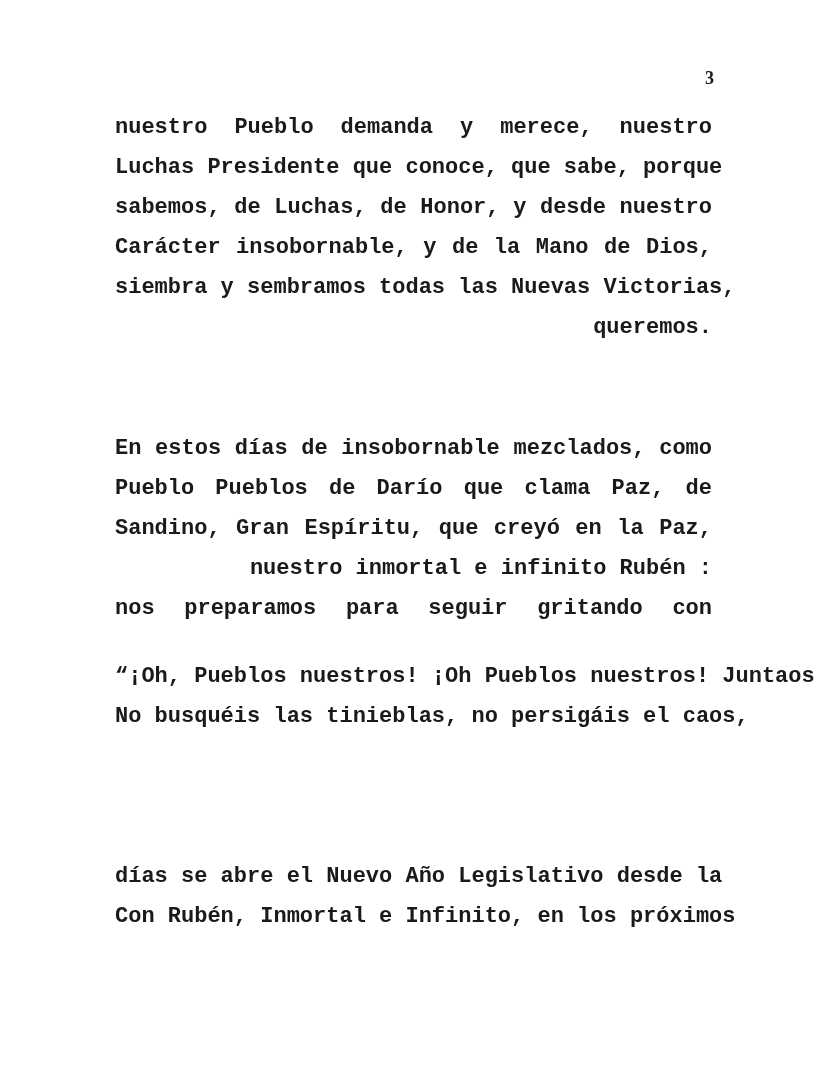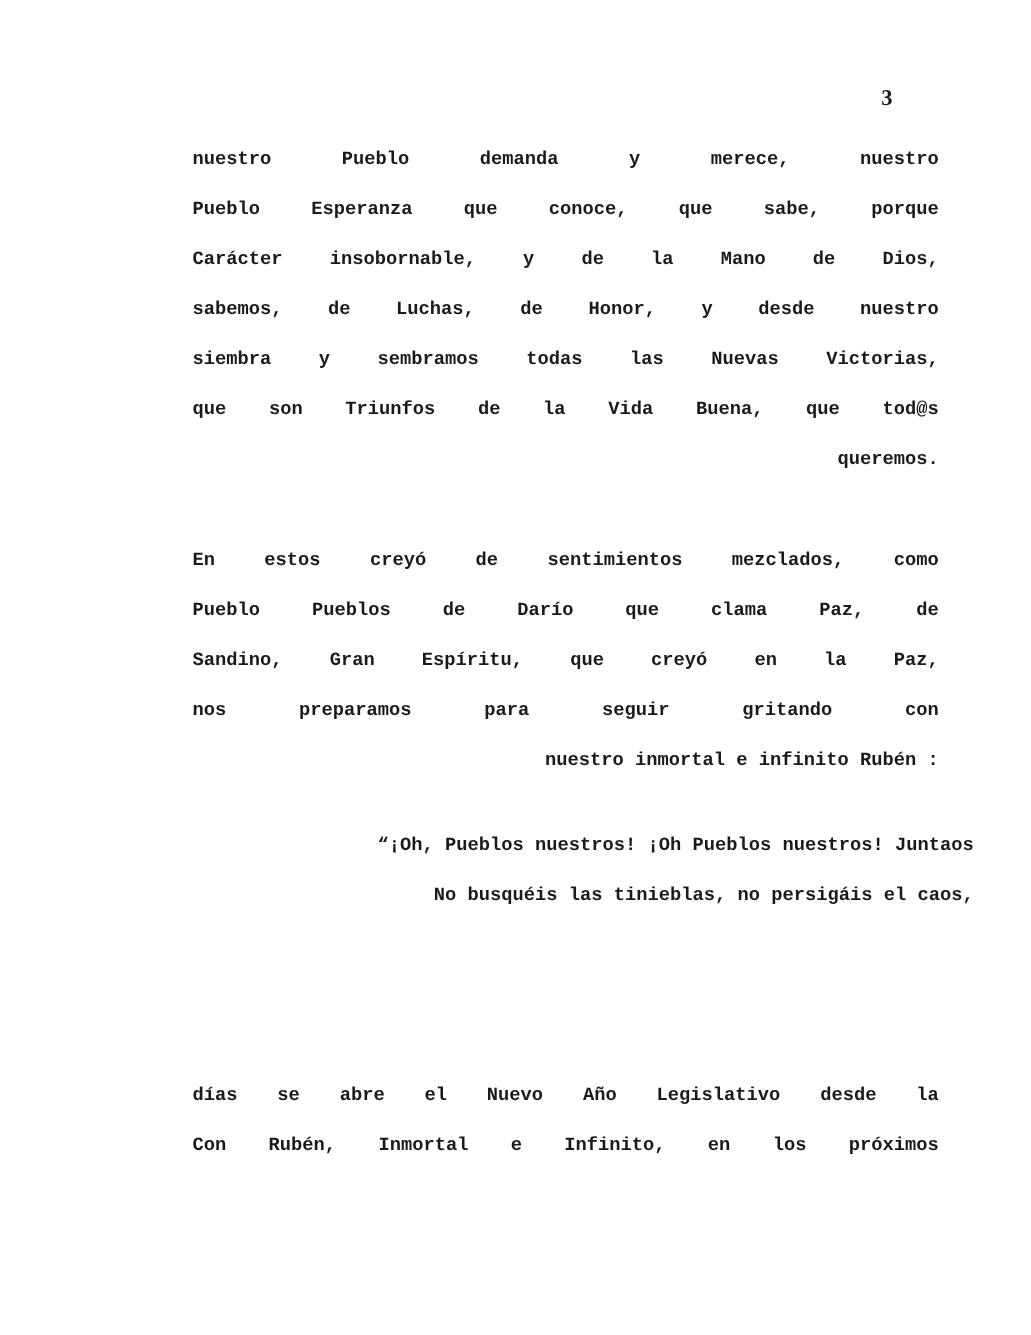--- a/index.html
+++ b/index.html
@@ -23,22 +23,21 @@
       font-family: "Liberation Serif", serif;
       font-weight: bold;
       font-size: 18px;
     }
     .body-text {
       position: absolute;
       left: 115px;
       width: 597px;
       font-family: "Liberation Mono", monospace;
       font-weight: bold;
-      font-size: 15px;
-      margin-left: 39px;
+      font-size: 22px;
     }
     .line {
       height: 40px;
       line-height: 40px;
       white-space: nowrap;
     }
     .line.justify {
       text-align: justify;
       text-align-last: justify;
     }
@@ -51,34 +50,33 @@
     .para4 { top: 857px; }
     .para3.body-text { width: 625px; }
   </style>
 </head>
 <body>
 
 <div class="page-number">3</div>
 
 <div class="body-text para1">
   <div class="line justify">nuestro Pueblo demanda y merece, nuestro</div>
-  <div class="line justify">Pueblo Esperanza que conoce, que sabe, porque</div>
+  <div class="line justify">Luchas Presidente que conoce, que sabe, porque</div>
+  <div class="line justify">sabemos, de Luchas, de Honor, y desde nuestro</div>
   <div class="line justify">Carácter insobornable, y de la Mano de Dios,</div>
-  <div class="line justify">sabemos, de Luchas, de Honor, y desde nuestro</div>
   <div class="line justify">siembra y sembramos todas las Nuevas Victorias,</div>
-  <div class="line justify">que son Triunfos de la Vida Buena, que tod@s</div>
   <div class="line left">queremos.</div>
 </div>
 
 <div class="body-text para2">
-  <div class="line justify">En estos creyó de sentimientos mezclados, como</div>
+  <div class="line justify">En estos días de insobornable mezclados, como</div>
   <div class="line justify">Pueblo Pueblos de Darío que clama Paz, de</div>
   <div class="line justify">Sandino, Gran Espíritu, que creyó en la Paz,</div>
+  <div class="line left">nuestro inmortal e infinito Rubén :</div>
   <div class="line justify">nos preparamos para seguir gritando con</div>
-  <div class="line left">nuestro inmortal e infinito Rubén :</div>
 </div>
 
 <div class="body-text para3">
   <div class="line left">“¡Oh, Pueblos nuestros! ¡Oh Pueblos nuestros! Juntaos</div>
   <div class="line left">No busquéis las tinieblas, no persigáis el caos,</div>
 </div>
 
 <div class="body-text para4">
   <div class="line justify">días se abre el Nuevo Año Legislativo desde la</div>
   <div class="line justify">Con Rubén, Inmortal e Infinito, en los próximos</div>

